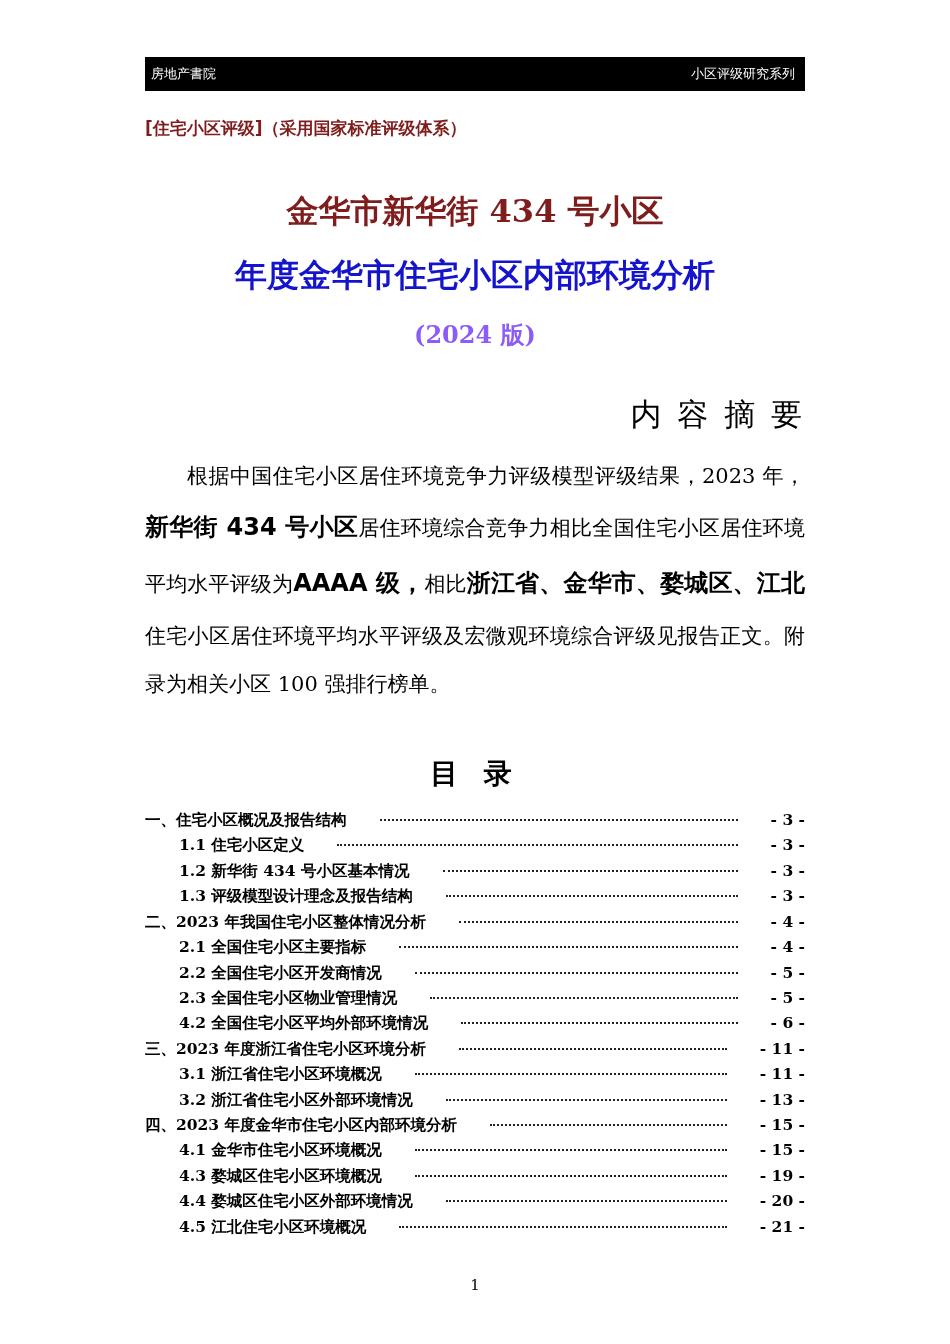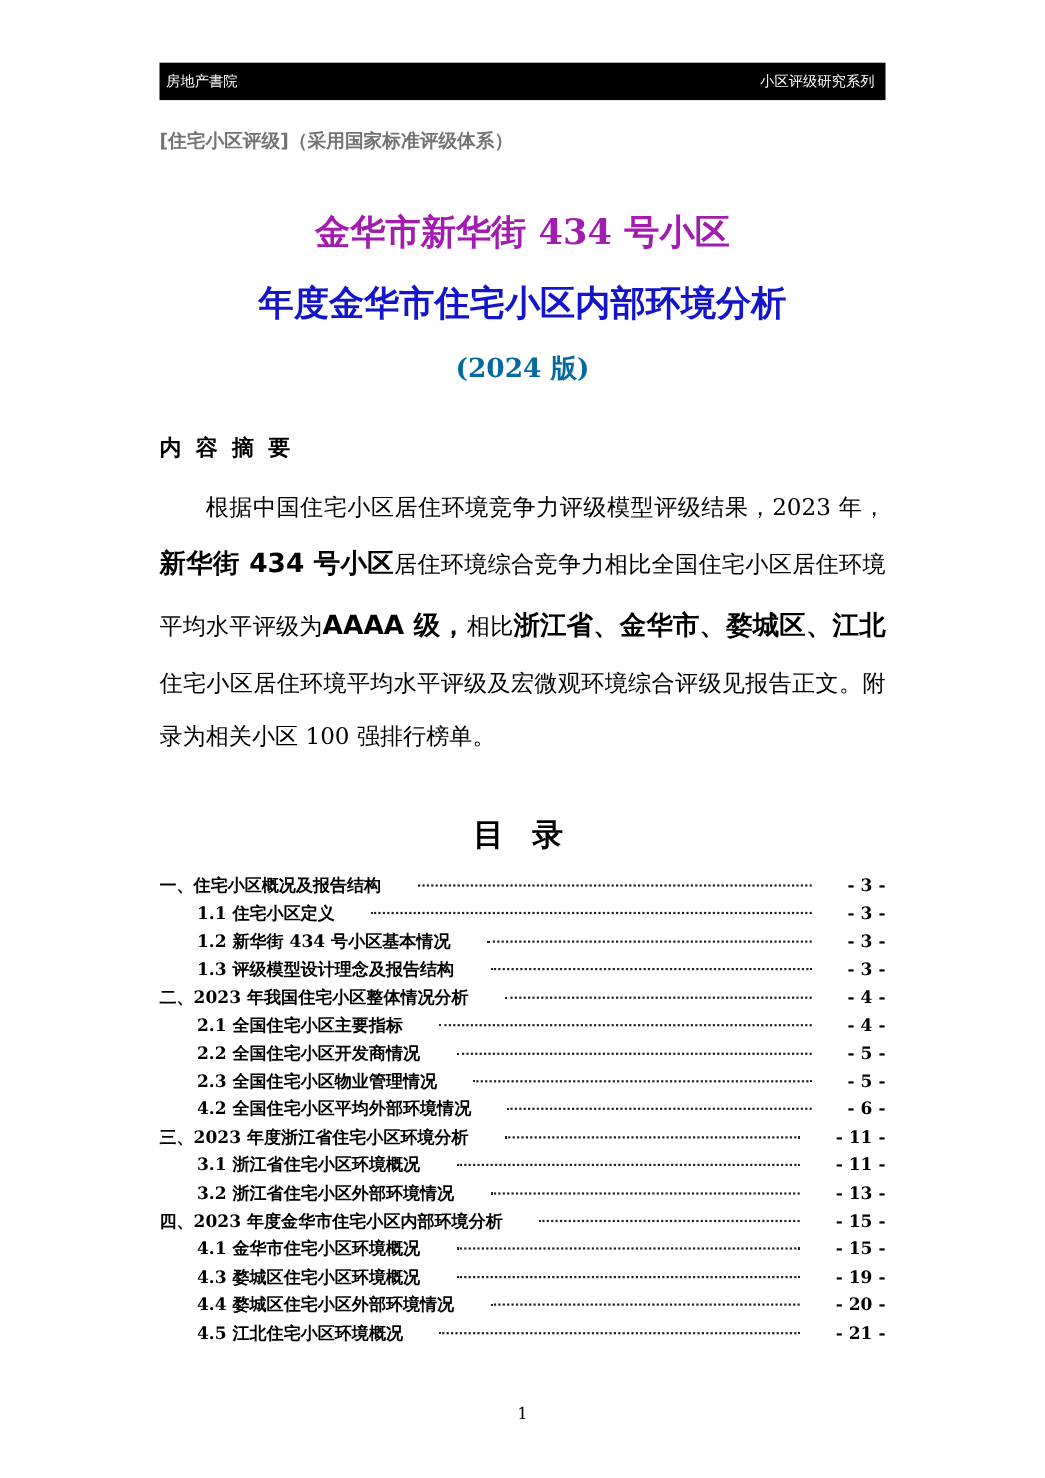--- a/index.html
+++ b/index.html
@@ -23,35 +23,35 @@
     align-items: center;
     padding: 8px 10px 8px 6px;
     font-size: 13px;
     font-family: "DejaVu Sans", "Liberation Sans", sans-serif;
   }
   .subtitle {
     margin-top: 26px;
     font-weight: bold;
     font-size: 17px;
     font-family: "DejaVu Sans", "Liberation Sans", sans-serif;
-    color: #737373;
+    color: #7f1d1d;
   }
   .title-line {
     text-align: center;
     font-weight: bold;
     font-family: "DejaVu Serif", "Liberation Serif", serif;
   }
   .title-1 { margin-top: 52px; font-size: 32px; line-height: 1.2; }
   .title-2 { margin-top: 26px; font-size: 32px; line-height: 1.2; }
   .title-3 { margin-top: 26px; font-size: 24px; line-height: 1.2; }
   .abstract-heading {
     margin: 44px 0 0 0;
-    text-align: left;
-    font-size: 20px;
-    font-weight: bold;
+    text-align: right;
+    font-size: 31px;
+    font-weight: normal;
     letter-spacing: 3px;
     font-family: "DejaVu Sans", "Liberation Sans", sans-serif;
   }
   .abstract {
     margin: 16px 0 0 0;
     font-size: 21px;
     line-height: 2.32;
     text-align: justify;
     text-indent: 2em;
   }
@@ -103,23 +103,23 @@
 
 <div class="page">
 
   <div class="header-bar">
     <span>房地产書院</span>
     <span>小区评级研究系列</span>
   </div>
 
   <div class="subtitle">[住宅小区评级]（采用国家标准评级体系）</div>
 
-  <div class="title-line title-1" style="color: #a21caf;">金华市新华街 434 号小区</div>
+  <div class="title-line title-1" style="color: #7f1d1d;">金华市新华街 434 号小区</div>
   <div class="title-line title-2" style="color: rgb(20, 20, 204);">年度金华市住宅小区内部环境分析</div>
-  <div class="title-line title-3" style="color: #0369a1;">(2024 版)</div>
+  <div class="title-line title-3" style="color: #8b5cf6;">(2024 版)</div>
 
   <h2 class="abstract-heading">内 容 摘 要</h2>
 
   <p class="abstract"><span>根据中国住宅小区居住环境竞争力评级模型评级结果，2023 年，</span><span class="seg-bold">新华街 434 号小区</span><span>居住环境综合竞争力相比全国住宅小区居住环境平均水平评级为</span><span class="seg-bold">AAAA 级，</span><span>相比</span><span class="seg-bold">浙江省、金华市、婺城区、江北</span><span>住宅小区居住环境平均水平评级及宏微观环境综合评级见报告正文。附录为相关小区 100 强排行榜单。</span></p>
 
   <h2 class="toc-heading">目 录</h2>
 
   <div class="toc">
       <div class="toc-row level-1">
         <span class="toc-label">一、住宅小区概况及报告结构</span>

